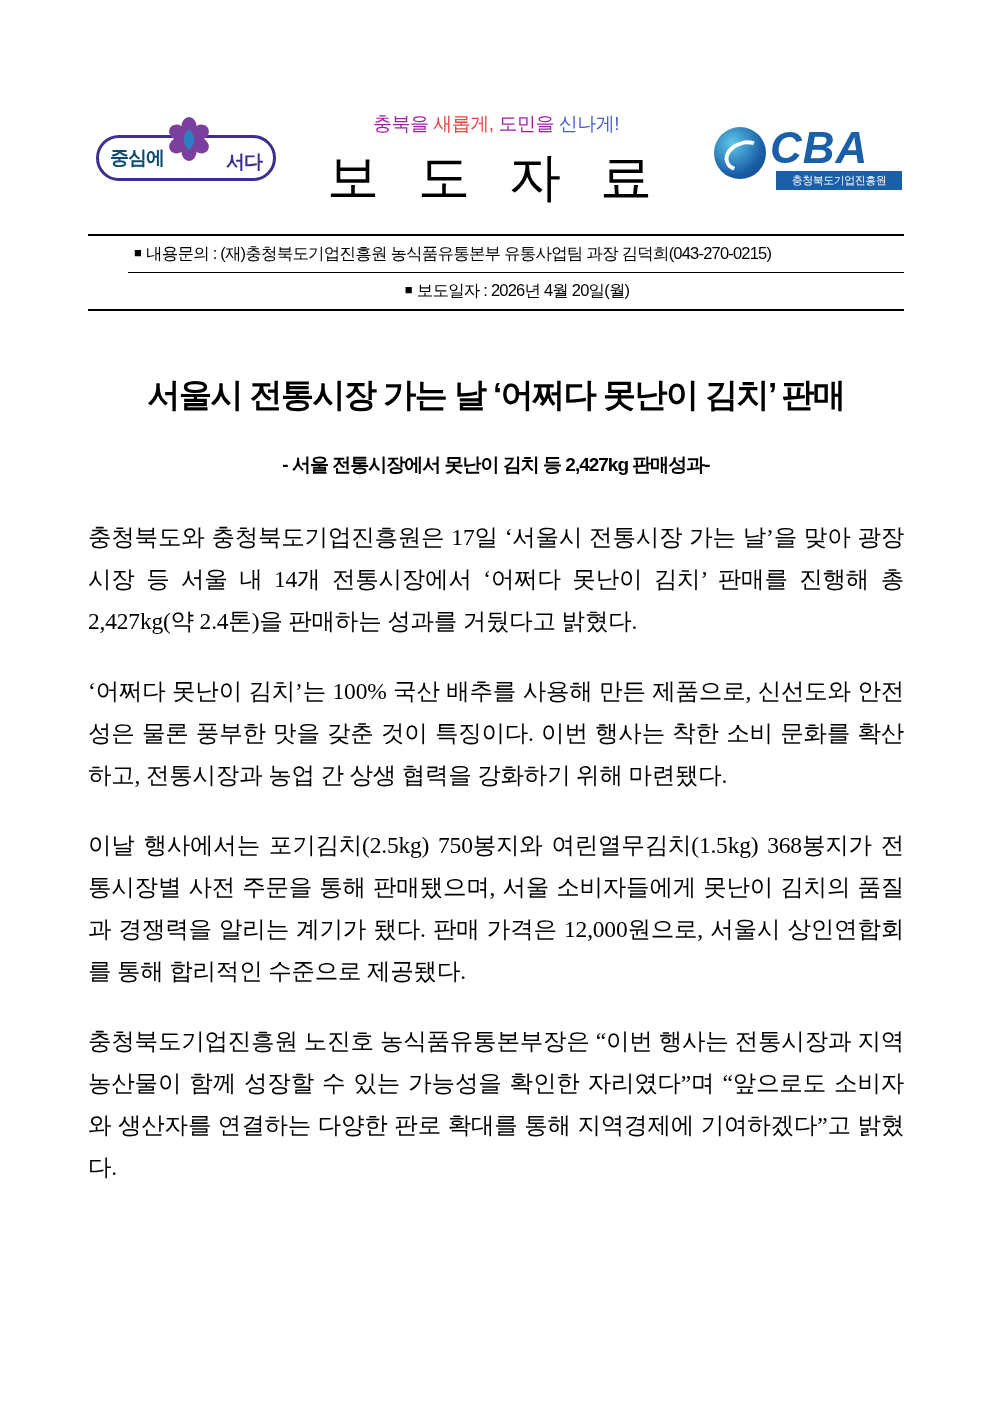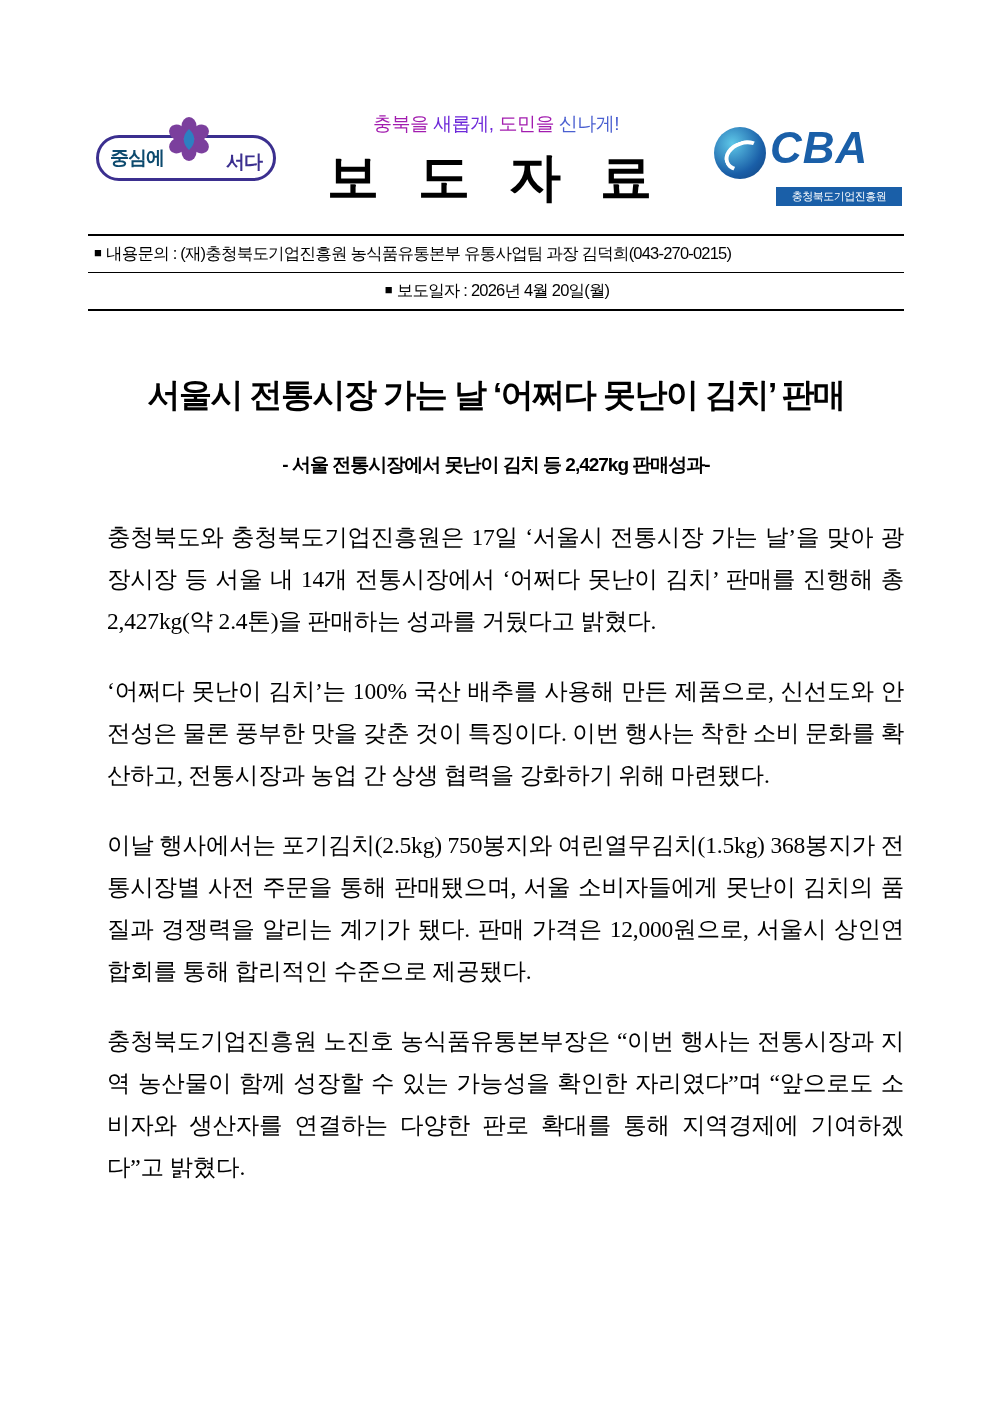--- a/index.html
+++ b/index.html
@@ -82,25 +82,25 @@
     text-align: center;
     width: 420px;
   }
   .slogan {
     font-family: "Liberation Sans", sans-serif;
     font-size: 19px;
     letter-spacing: -0.5px;
     white-space: nowrap;
   }
   .slogan .k1 { color: #a21caf; }
-  .slogan .k2 { color: #6d28d9; }
+  .slogan .k2 { color: #ef4444; }
   .slogan .k3 { color: #4a5fd0; }
   .doc-title {
     font-family: "Liberation Serif", serif;
-    font-weight: bold;
+    font-weight: normal;
     font-size: 52px;
     letter-spacing: 13px;
     margin-top: 6px;
     color: #000;
   }
 
   .logo-right {
     position: absolute;
     right: 0px;
     top: 28px;
@@ -136,21 +136,21 @@
     font-family: "Liberation Sans", sans-serif;
     font-weight: bold;
     font-style: italic;
     font-size: 44px;
     color: #1a5fa8;
     letter-spacing: 1px;
   }
   .cba-sub {
     position: absolute;
     left: 62px;
-    top: 64px;
+    top: 48px;
     width: 126px;
     text-align: center;
     background: #1a5fa8;
     color: #fff;
     font-family: "Liberation Sans", sans-serif;
     font-size: 11px;
     letter-spacing: -0.5px;
     padding: 2px 0;
   }
 
@@ -159,20 +159,21 @@
     border-top: 2px solid #000;
     border-bottom: 2px solid #000;
     margin-top: 4px;
   }
   .info-row {
     padding: 7px 4px 7px 6px;
     font-family: "Liberation Sans", sans-serif;
     font-size: 16.5px;
     letter-spacing: -0.8px;
     white-space: nowrap;
+    margin-left: 40px;
   }
   .info-row + .info-row {
     border-top: 1px solid #000;
     text-align: center;
   }
   .sq {
     font-size: 13px;
     vertical-align: 2px;
     margin-right: 5px;
   }
@@ -193,21 +194,20 @@
     font-weight: bold;
     font-size: 19px;
     letter-spacing: -1px;
     margin-top: 34px;
     white-space: nowrap;
   }
 
   
   .body-text {
     margin-top: 38px;
-    margin-left: 19px;
   }
   .para {
     font-family: "Liberation Serif", serif;
     font-size: 23.5px;
     line-height: 42px;
     text-align: justify;
     text-justify: inter-word;
     letter-spacing: -0.2px;
     margin: 0 0 28px 0;
   }

